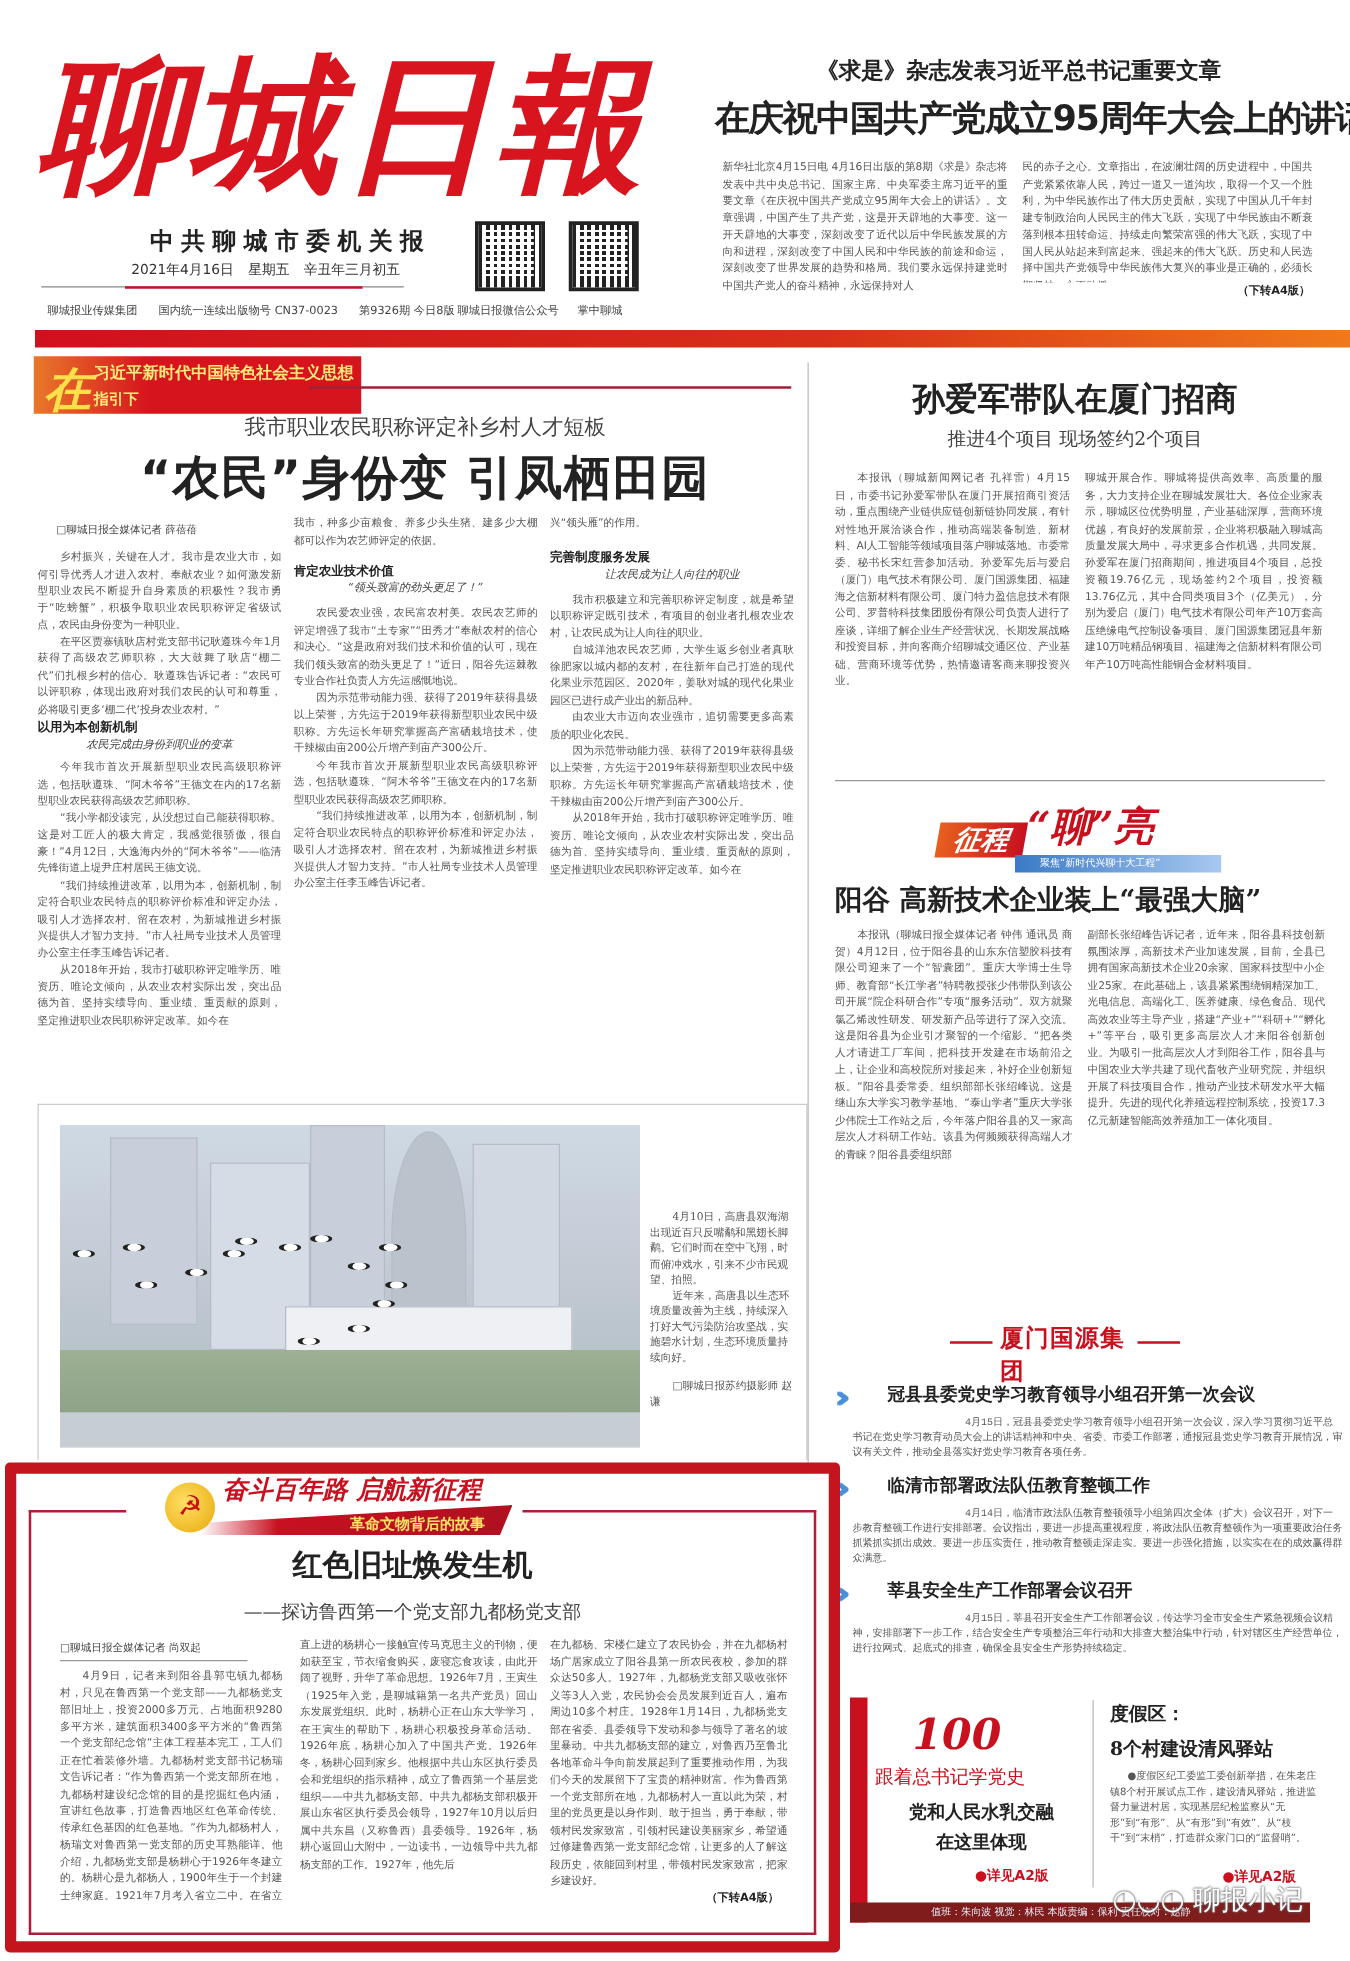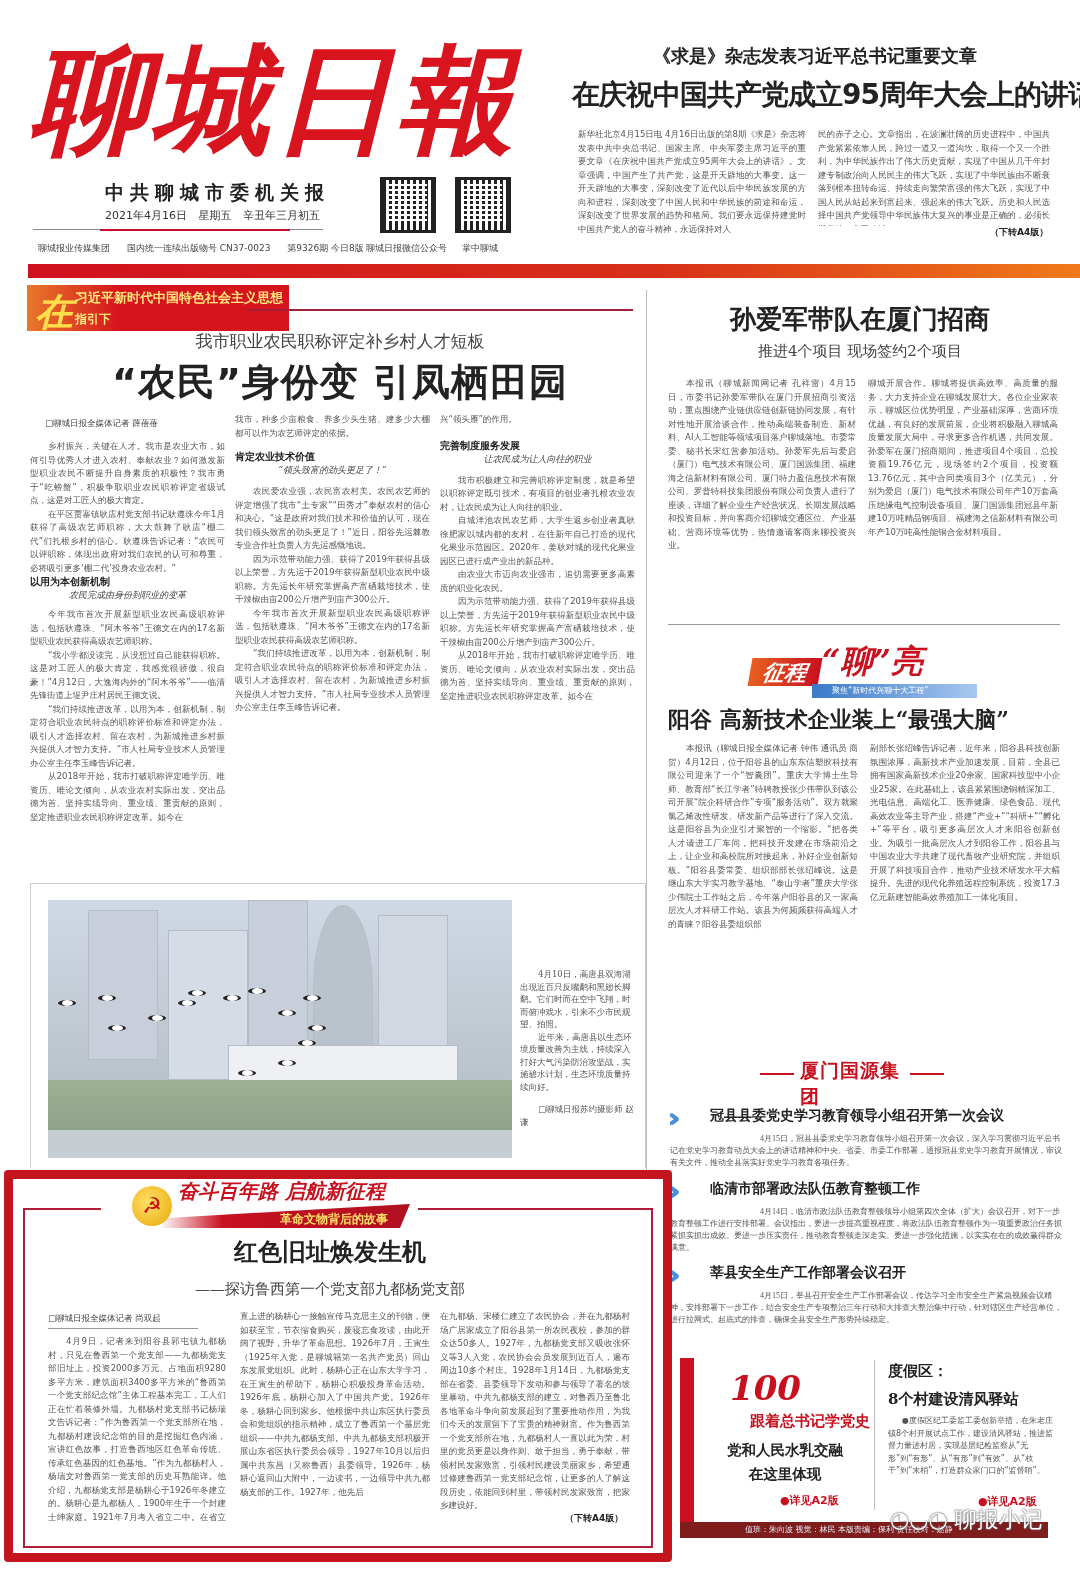--- a/index.html
+++ b/index.html
@@ -1,19 +1,19 @@
 <!DOCTYPE html>
 <html><head>
 <meta charset="utf-8">
 <style>
 *{box-sizing:border-box;margin:0;padding:0}
 body{width:1080px;height:1569px;background:#fff;position:relative;overflow:hidden;font-family:"DejaVu Sans",sans-serif;color:#222}
 .abs{position:absolute}
 .masthead-logo{left:30px;top:30px;width:510px;height:140px;color:#d8141e;font-family:"DejaVu Serif",serif;font-size:118px;font-weight:bold;font-style:italic;letter-spacing:4px;line-height:140px;white-space:nowrap}
-.org{left:105px;top:180px;font-family:Liberation Sans, sans-serif;font-size:19px;font-weight:bold;letter-spacing:6px}
+.org{left:120px;top:180px;font-family:Liberation Sans, sans-serif;font-size:19px;font-weight:bold;letter-spacing:6px}
 .date{left:105px;top:208px;font-size:11px;color:#333;word-spacing:8px}
 .hr1{left:33px;top:229px;width:325px;height:1px;background:#888}
 .hr1r{left:100px;top:229px;width:190px;height:2px;background:#c8102e}
 .publine{left:38px;top:242px;font-size:9px;color:#444;white-space:nowrap}
 .publine span{margin-right:14px}
 .qr{width:56px;height:56px;background:
 repeating-linear-gradient(90deg,#222 0 3px,#fff 3px 6px),#fff;border:3px solid #222;position:absolute}
 .qr::after{content:"";position:absolute;left:4px;top:4px;width:40px;height:40px;background:repeating-linear-gradient(0deg,transparent 0 3px,#fff 3px 5px)}
 .qrlabel{font-size:9px;color:#444;white-space:nowrap}
 .redbar{left:28px;top:264px;width:1052px;height:14px;background:linear-gradient(90deg,#d0101e,#d83018 60%,#f07a1a)}
@@ -42,36 +42,36 @@
 .photo{left:48px;top:900px;width:464px;height:258px;background:linear-gradient(180deg,#cfd9e4 0%,#c4ccd6 40%,#b9c3ca 70%,#a9b8a6 85%,#c8d0d4 100%);overflow:hidden}
 .bld{position:absolute;background:#c9cfda;border:1px solid #b5bcc8}
 .bird{position:absolute;width:18px;height:6px;background:#fff;border-radius:50%;border-left:4px solid #222;border-right:3px solid #222}
 .caption{left:520px;top:968px;width:118px;font-family:"DejaVu Serif",serif;font-size:8.5px;line-height:12.5px;color:#555}
 .county-title{left:760px;top:1058px;width:140px;height:30px}
 .county-title .txt{position:absolute;left:40px;top:0;font-size:19px;font-weight:bold;color:#c8101e;letter-spacing:1px}
 .county-title .ln{position:absolute;top:15px;height:2px;width:34px;background:#c8101e}
 .news-item{position:absolute;left:670px;width:400px}
 .chev{position:absolute;left:0;top:0;width:36px;height:26px;color:#4a90d8;font-size:26px;font-weight:bold;line-height:26px;letter-spacing:-12px}
 .news-title{position:absolute;left:40px;top:2px;font-size:14px;font-weight:bold;white-space:nowrap;color:#222}
-.news-body{position:absolute;left:0;top:28px;width:392px;font-family:Liberation Serif, serif;font-size:8px;line-height:12px;color:#555;text-indent:90px}
+.news-body{position:absolute;left:12px;top:28px;width:392px;font-family:Liberation Mono, monospace;font-size:8px;line-height:12px;color:#555;text-indent:90px}
 .story-box{left:4px;top:1170px;width:668px;height:392px;border:9px solid #c4141e;border-radius:4px}
 .story-inner-frame{left:23px;top:1208px;width:630px;height:340px;border:2px solid #b01c3a;border-top:none}
 .story-frame-top-l{left:23px;top:1208px;width:78px;height:2px;background:#b01c3a}
 .story-frame-top-r{left:418px;top:1208px;width:235px;height:2px;background:#b01c3a}
 .fd-banner{left:130px;top:1178px;width:280px;height:52px}
 .fd-emblem{position:absolute;left:2px;top:8px;width:40px;height:40px;border-radius:50%;background:radial-gradient(circle at 40% 40%,#ffe066,#e8a808);color:#c81010;font-size:22px;line-height:40px;text-align:center;font-weight:bold}
 .fd-ribbon{position:absolute;left:30px;top:26px;width:250px;height:24px;background:linear-gradient(90deg,#fff 0,#c81020 25%,#b01020);clip-path:polygon(0 60%,100% 0,96% 100%,0 100%)}
 .fd-t1{position:absolute;left:48px;top:0;font-size:20px;font-style:italic;font-weight:bold;color:#c8101e;font-family:"DejaVu Serif",serif;white-space:nowrap}
 .fd-t2{position:absolute;left:150px;top:33px;font-size:12px;font-weight:bold;color:#ffe066;white-space:nowrap}
 .h-red{left:80px;top:1236px;width:500px;text-align:center;font-family:"DejaVu Serif",serif;font-size:24px;font-weight:bold}
 .s-red{left:80px;top:1280px;width:500px;text-align:center;font-family:"DejaVu Serif",serif;font-size:15px;color:#444}
 .bottom-redbar{left:680px;top:1358px;width:14px;height:180px;background:#c8101e}
 .dangshi{left:700px;top:1368px;width:170px;height:150px}
 .ds-100{position:absolute;left:30px;top:0;font-size:34px;font-weight:bold;font-style:italic;color:#c8101e;font-family:"DejaVu Serif",serif}
-.ds-t{position:absolute;left:0;top:44px;width:170px;text-align:right;font-family:"DejaVu Serif",serif;font-size:15px;font-weight:bold;color:#c8101e}
+.ds-t{position:absolute;left:0;top:44px;width:170px;text-align:left;font-family:"DejaVu Serif",serif;font-size:15px;font-weight:normal;color:#c8101e}
 .ds-h{position:absolute;left:0;top:70px;width:170px;text-align:center;font-family:"DejaVu Serif",serif;font-size:14.5px;font-weight:bold;line-height:24px}
 .see{font-size:11px;font-weight:bold;color:#c8101e}
 .dj-h{left:888px;top:1357px;width:170px;font-family:"DejaVu Serif",serif;font-size:15px;font-weight:bold;line-height:28px}
 .dj-body{left:888px;top:1415px;width:170px;font-size:8px;line-height:12.5px;color:#555;text-indent:14px}
 .footer-bar{left:680px;top:1522px;width:368px;height:16px;background:#7f1d1d;color:#e6eefa;font-size:8px;line-height:16px;padding-left:65px;white-space:nowrap}
 .watermark{left:890px;top:1505px;font-size:22px;color:#fff;text-shadow:0 0 2px #666,0 0 2px #666;white-space:nowrap}
 </style>
 </head>
 <body>
 
@@ -106,21 +106,21 @@
   <span class="big">在</span>
   <span class="t1">习近平新时代中国特色社会主义思想</span>
   <span class="t2">指引下</span>
 </div>
 <div class="abs line-red"></div>
 <div class="abs sub1">我市职业农民职称评定补乡村人才短板</div>
 <div class="abs headline2">“农民”身份变  引凤栖田园</div>
 
 <div class="abs byline" style="left:45px;top:418px">□聊城日报全媒体记者 薛蓓蓓</div>
 <div class="abs" style="left:30px;top:440px;width:195px;height:430px;overflow:hidden">
-  <p class="col" style="text-indent:18px">乡村振兴，关键在人才。我市是农业大市，如何引导优秀人才进入农村、奉献农业？如何激发新型职业农民不断提升自身素质的积极性？我市勇于“吃螃蟹”，积极争取职业农民职称评定省级试点，这是对工匠人的极大肯定。</p>
+  <p class="col" style="text-indent:18px">乡村振兴，关键在人才。我市是农业大市，如何引导优秀人才进入农村、奉献农业？如何激发新型职业农民不断提升自身素质的积极性？我市勇于“吃螃蟹”，积极争取职业农民职称评定省级试点，农民由身份变为一种职业。</p>
   <p class="col" style="text-indent:18px">在平区贾寨镇耿店村党支部书记耿遵珠今年1月获得了高级农艺师职称，大大鼓舞了耿店“棚二代”们扎根乡村的信心。耿遵珠告诉记者：“农民可以评职称，体现出政府对我们农民的认可和尊重，必将吸引更多‘棚二代’投身农业农村。”</p>
   <p class="section-h" style="margin-top:0">以用为本创新机制</p>
   <p class="section-s" style="margin-bottom:6px">农民完成由身份到职业的变革</p>
   <p class="col" style="text-indent:18px">今年我市首次开展新型职业农民高级职称评选，包括耿遵珠、“阿木爷爷”王德文在内的17名新型职业农民获得高级农艺师职称。</p>
   <p class="col" style="text-indent:18px">“我小学都没读完，从没想过自己能获得职称。这是对工匠人的极大肯定，我感觉很骄傲，很自豪！”4月12日，大逸海内外的“阿木爷爷”——临清先锋街道上堤尹庄村居民王德文说。</p>
   <p class="col" style="text-indent:18px">“我们持续推进改革，以用为本，创新机制，制定符合职业农民特点的职称评价标准和评定办法，吸引人才选择农村、留在农村，为新城推进乡村振兴提供人才智力支持。”市人社局专业技术人员管理办公室主任李玉峰告诉记者。</p>
   <p class="col" style="text-indent:18px">从2018年开始，我市打破职称评定唯学历、唯资历、唯论文倾向，从农业农村实际出发，突出品德为首、坚持实绩导向、重业绩、重贡献的原则，坚定推进职业农民职称评定改革。如今在</p>
 </div>
 <div class="abs" style="left:235px;top:413px;width:195px;height:457px;overflow:hidden">
   <p class="col">我市，种多少亩粮食、养多少头生猪、建多少大棚都可以作为农艺师评定的依据。</p>

